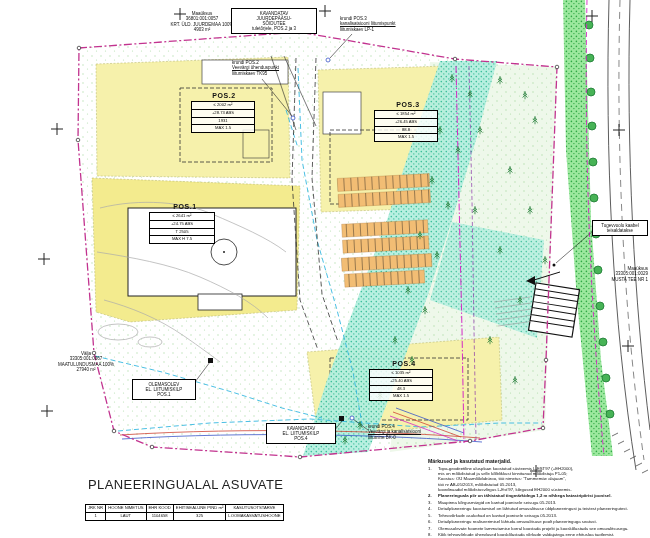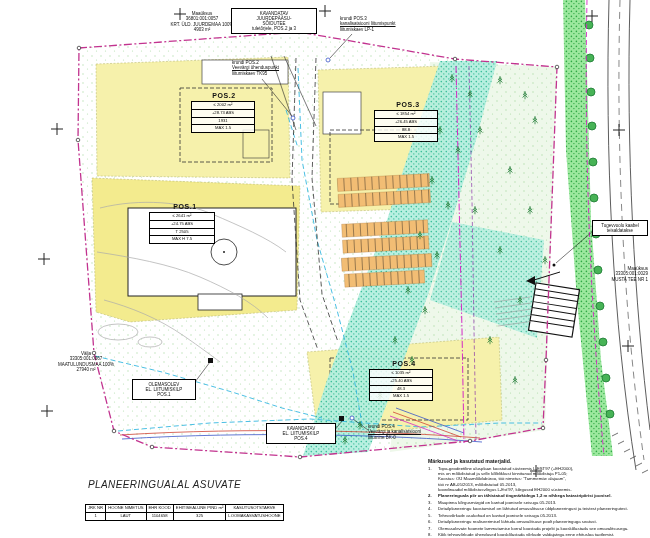--- a/index.html
+++ b/index.html
@@ -7,21 +7,21 @@
          font-family:"Liberation Sans",sans-serif;color:#111;}
   #plan-svg{position:absolute;left:0;top:0;}
   .lbl{position:absolute;font-size:4.5px;line-height:5.3px;color:#111;}
   .ctr{text-align:center;}
   .box{border:0.8px solid #000;background:#fff;text-align:center;padding:1.5px 2px;}
   .ul{text-decoration:underline;}
   .postitle{font-weight:bold;font-size:7px;letter-spacing:0.6px;text-align:center;}
   .postable{border:0.8px solid #000;background:rgba(255,255,255,0.82);}
   .ptr{font-size:4.2px;line-height:6.8px;text-align:center;white-space:nowrap;overflow:hidden;}
   .ptr + .ptr{border-top:0.6px solid #000;}
-  .title1{font-size:10px;line-height:11px;letter-spacing:0.4px;color:#222;font-style:italic;}
+  .title1{font-size:13px;line-height:11px;letter-spacing:0.4px;color:#222;}
   table.spec{position:absolute;border-collapse:collapse;background:#fff;}
   table.spec th,table.spec td{border:0.7px solid #000;font-weight:normal;
      font-size:4.2px;line-height:4.8px;text-align:center;padding:1px 2px;white-space:nowrap;}
   .notes{width:220px;}
   .nhead{font-size:5.2px;font-weight:bold;margin-bottom:2px;}
   .note{display:flex;gap:3px;margin-bottom:1.4px;font-size:4.3px;line-height:5.1px;}
   .nnum{width:7px;flex:none;}
   .b{font-weight:bold;}
 </style>
 </head>

